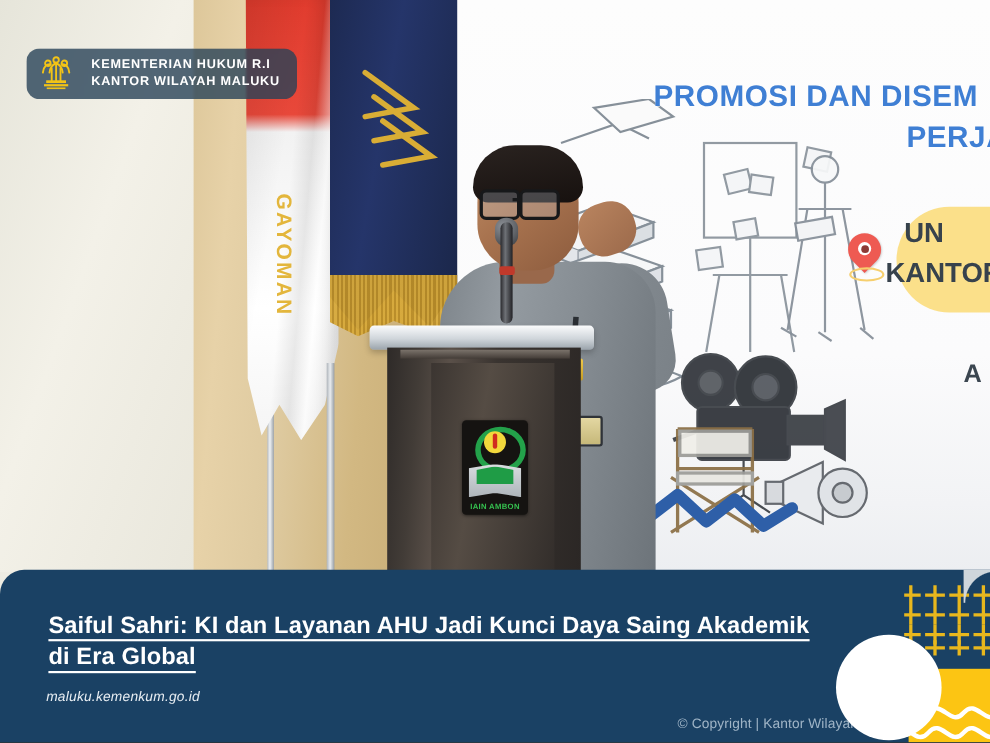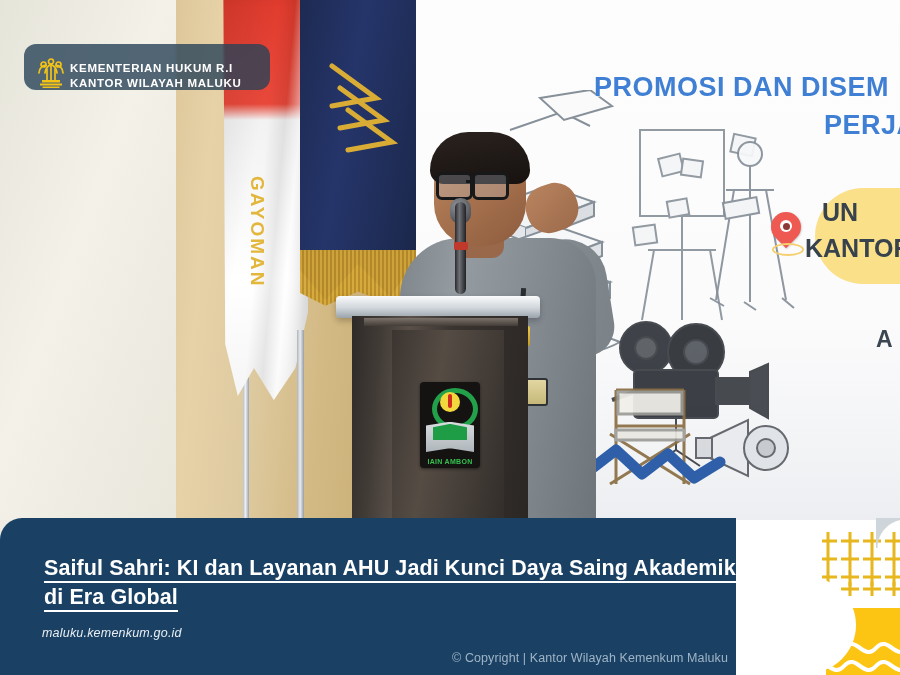--- a/index.html
+++ b/index.html
@@ -245,34 +245,34 @@
   .p-watch{
     position:absolute;left:52px;top:282px;width:26px;height:16px;border-radius:4px;
     background:linear-gradient(180deg,#d9cfa8,#8e8461);
   }
 
   
   .brand{
     position:absolute;left:24px;top:44px;width:246px;height:46px;
     background:rgba(40,66,88,.80);
     border-radius:12px;
-    display:flex;align-items:flex-end;gap:4px;padding:0 12px;
+    display:flex;align-items:center;gap:17px;padding:0 12px;
     box-sizing:border-box;
     backdrop-filter:blur(1px);
   }
   .brand-logo{width:30px;height:32px;flex:0 0 auto;}
   .brand-text{display:flex;flex-direction:column;gap:2px;}
   .brand-l1,.brand-l2{
     color:#ffffff;font-weight:800;font-size:11.5px;letter-spacing:.7px;
     line-height:13px;white-space:nowrap;
   }
 
   
   .caption{
-    position:absolute;left:0;top:518px;width:736px;height:157px;
+    position:absolute;left:0;top:518px;width:900px;height:157px;
     background:#1a4164;border-radius:22px 0 0 0;overflow:hidden;
   }
   .cap-title{
     position:absolute;left:44px;top:36px;width:712px;
     color:#ffffff;font-size:21.5px;font-weight:700;line-height:29px;
     letter-spacing:.1px;
   }
   .cap-title span{
     border-bottom:2px solid #ffffff;padding-bottom:1px;
   }

